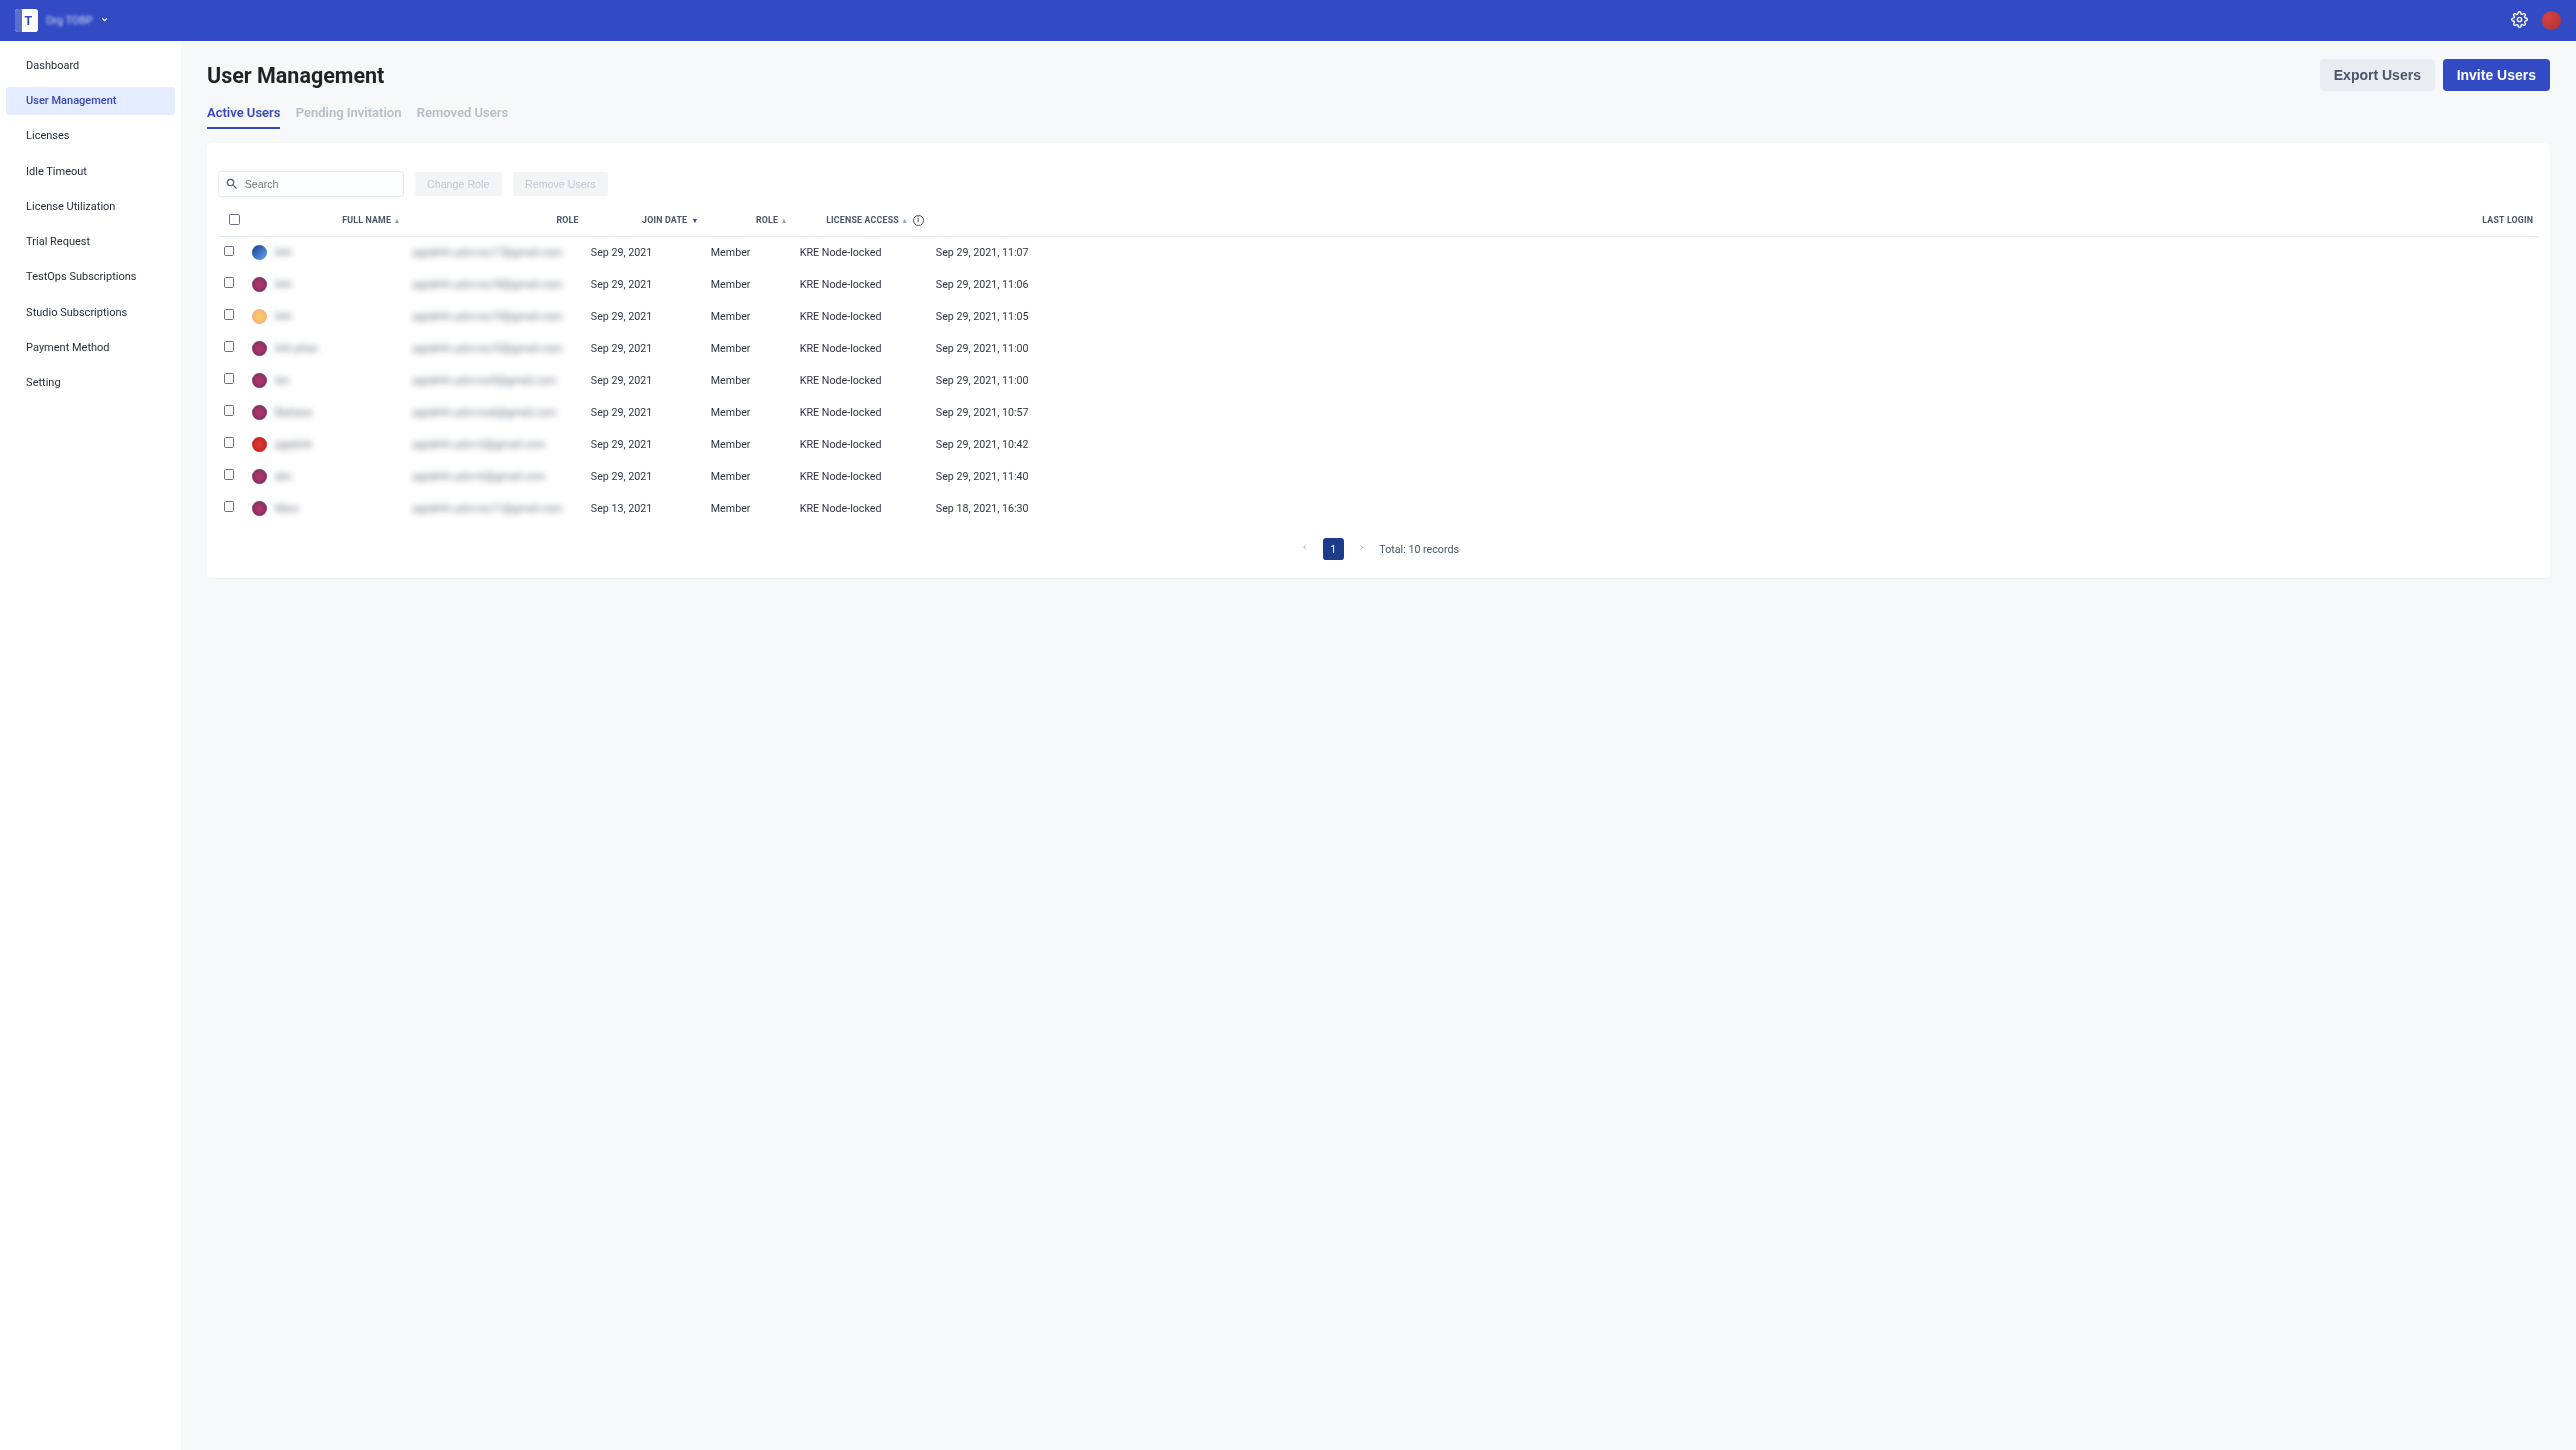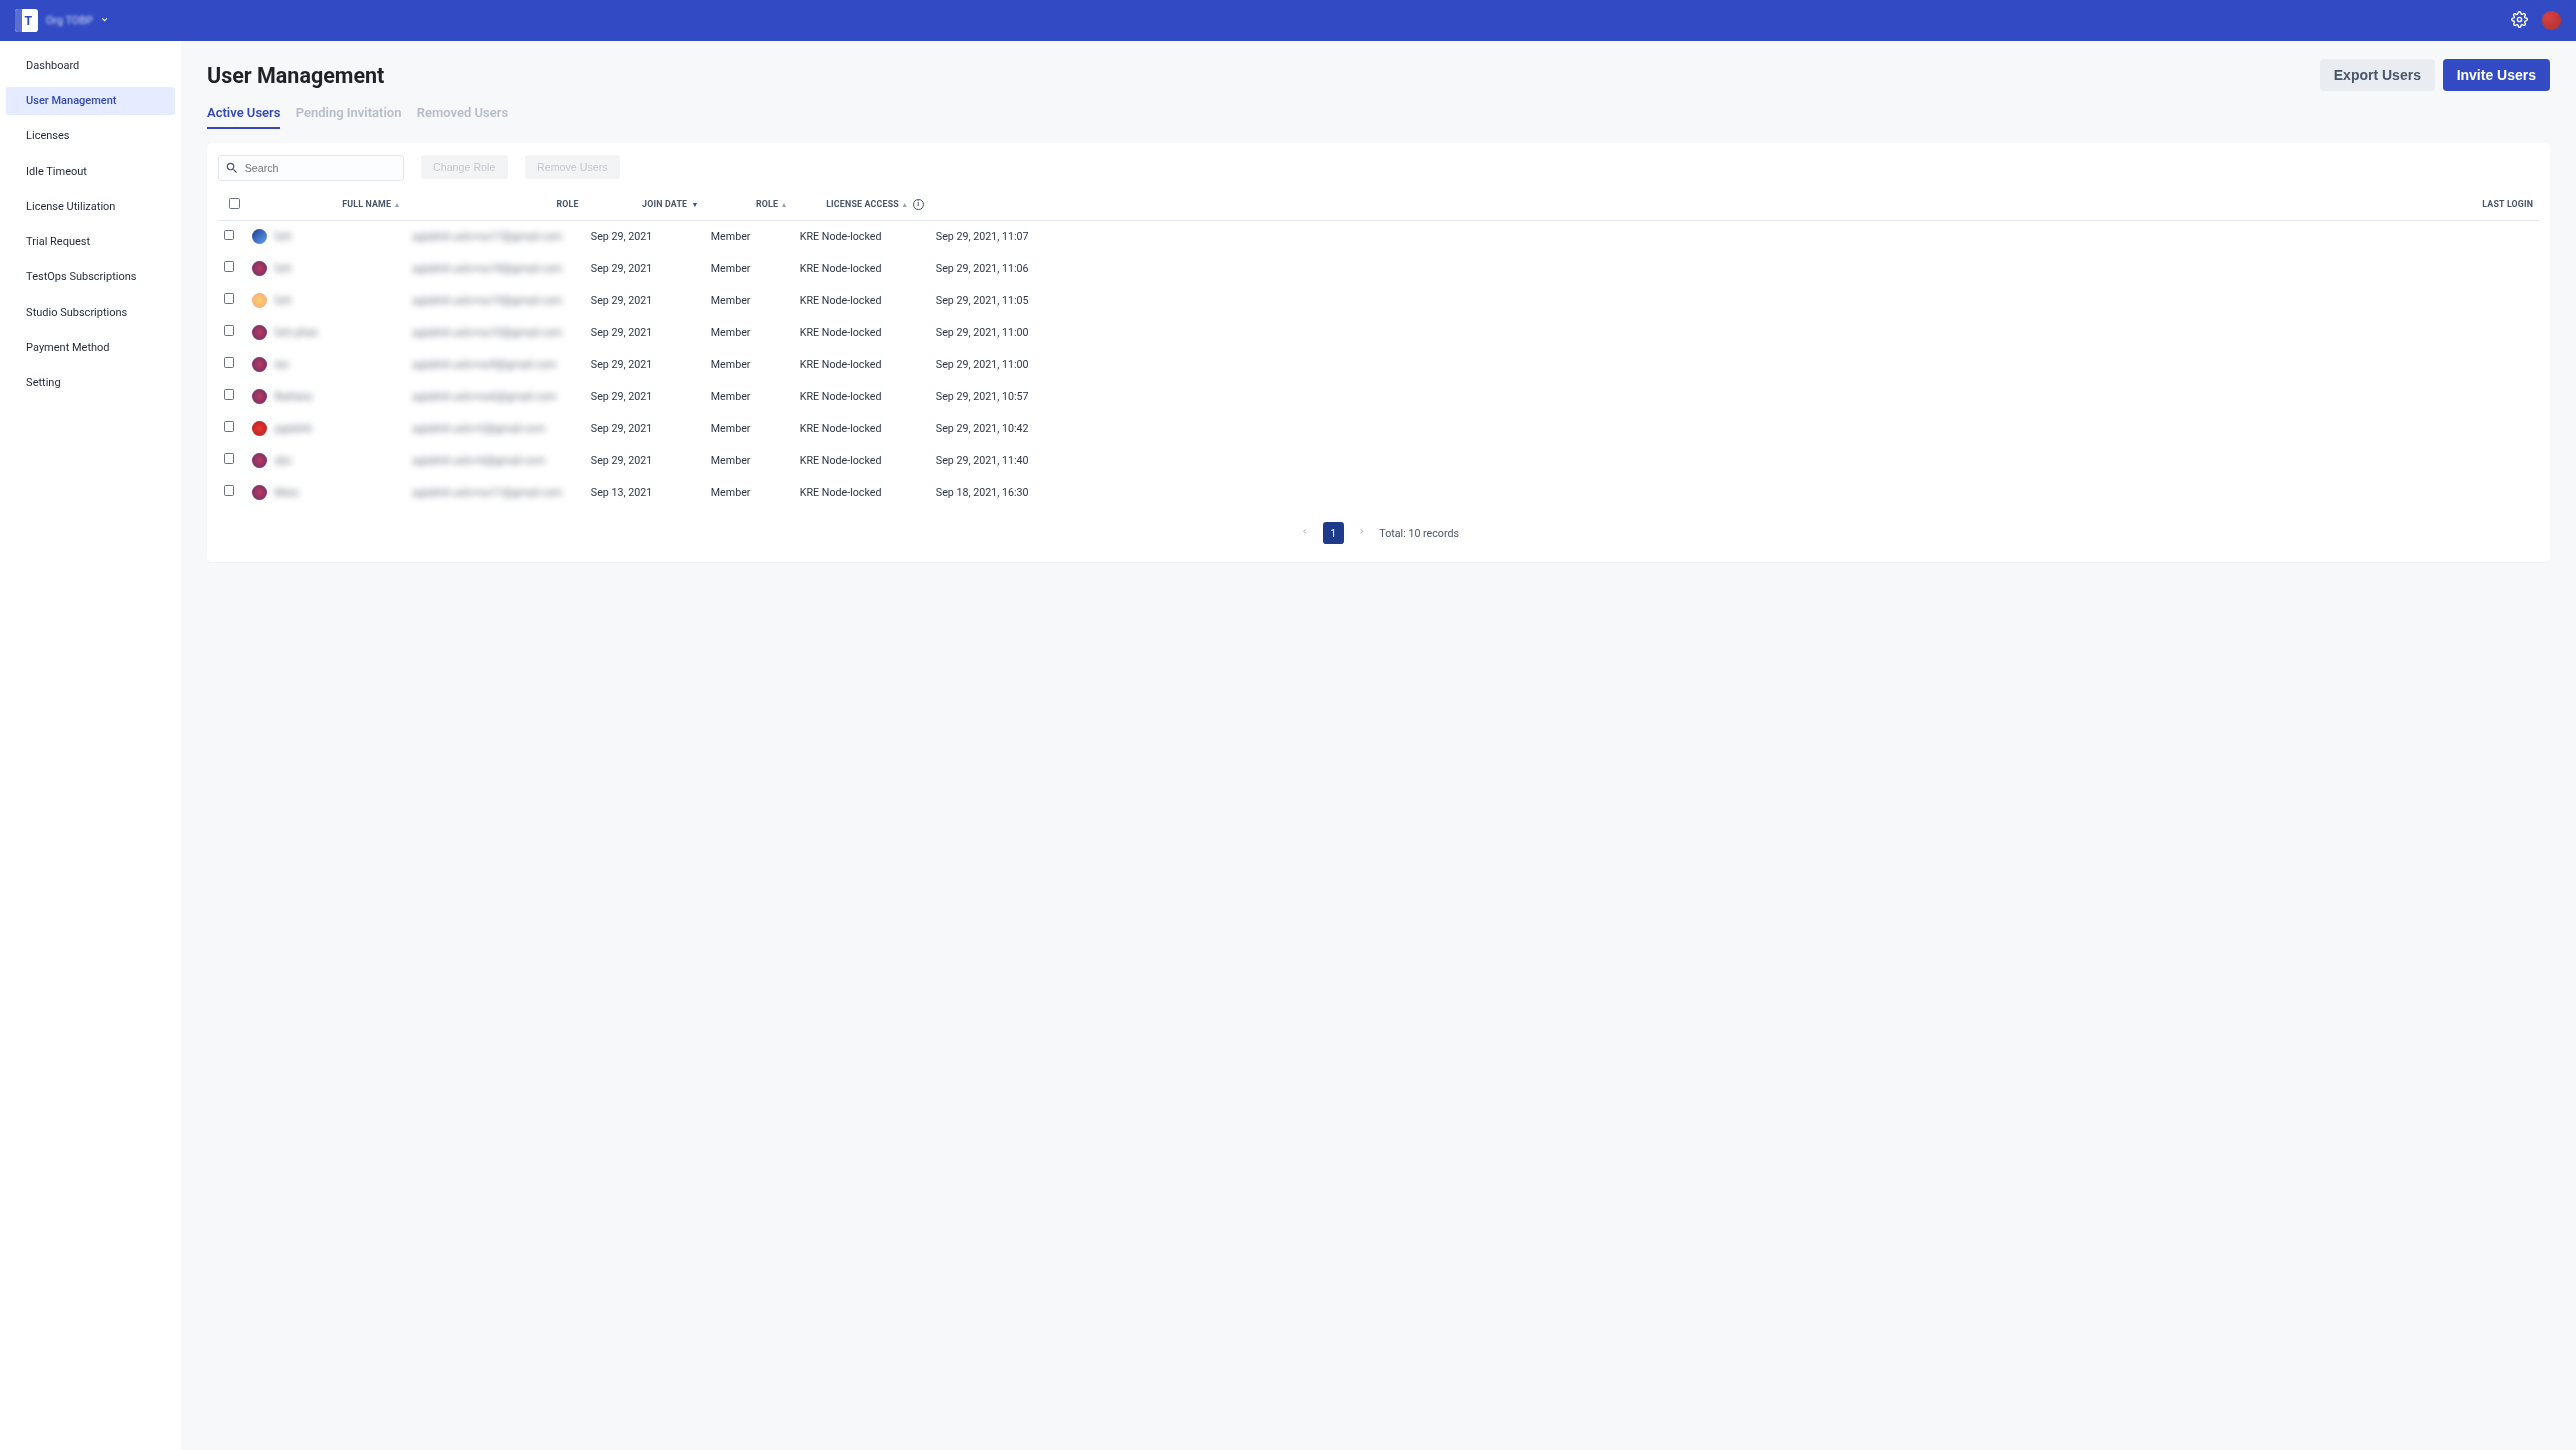--- a/index.html
+++ b/index.html
@@ -27,21 +27,21 @@
 .header-actions { display:flex; gap:7.7px; }
 .btn { border:none; padding:7.7px 14px; border-radius:3.8px; font-size:14px; font-weight:600; cursor:pointer; }
 .btn-secondary { background:#e9edf2; color:#4a5568; }
 .btn-primary { background:#324bc5; color:#fff; }
 
 .tabs { display:flex; gap:15.3px; border-bottom:0.8px solid transparent; margin-bottom:12.3px; }
 .tab { padding:0 0 7.7px 0; font-size:13px; font-weight:600; color:#b5bdc9; cursor:pointer; }
 .tab.active { color:#3448b8; border-bottom:2.3px solid #3448b8; }
 
 .card { background:#fff; border-radius:4.6px; padding:12.3px 10.7px 18.4px; box-shadow:0 0.8px 1.5px rgba(0,0,0,0.04); }
-.toolbar { display:flex; gap:17px; align-items:flex-start; margin-bottom:7.7px; }
+.toolbar { display:flex; gap:11px; align-items:center; margin-bottom:7.7px;margin-top:16px; }
 .search-wrap { position:relative; width:186px; }
 .search-wrap svg { position:absolute; left:7.7px; top:50%; transform:translateY(-50%); width:14px; height:14px; fill:#4a5568; }
 .search-input { width:100%; height:26px; border:0.8px solid #e4e7ec; border-radius:3.1px; padding:0 9.2px 0 26px; font-size:10.7px; background:#fcfdfe; }
 .btn-disabled { background:#f3f4f6; color:#c2c8d0; padding:6.1px 12.3px; border-radius:3.1px; border:none; font-size:10.7px; font-weight:500; }
 
 table { width:100%; border-collapse:collapse; }
 thead th { text-align:right; font-size:8.8px; font-weight:700; letter-spacing:0.2px; color:#4a5568; padding:9.2px 6.1px; border-bottom:0.8px solid #e5e8ee; }
 thead th .sort { color:#9aa3b2; font-size:7px; margin-left:2.3px; }
 thead th.join-date .sort-active { color:#3448b8; }
 tbody td { padding:7.7px 6.1px; font-size:10.7px; color:#2d3748; }

